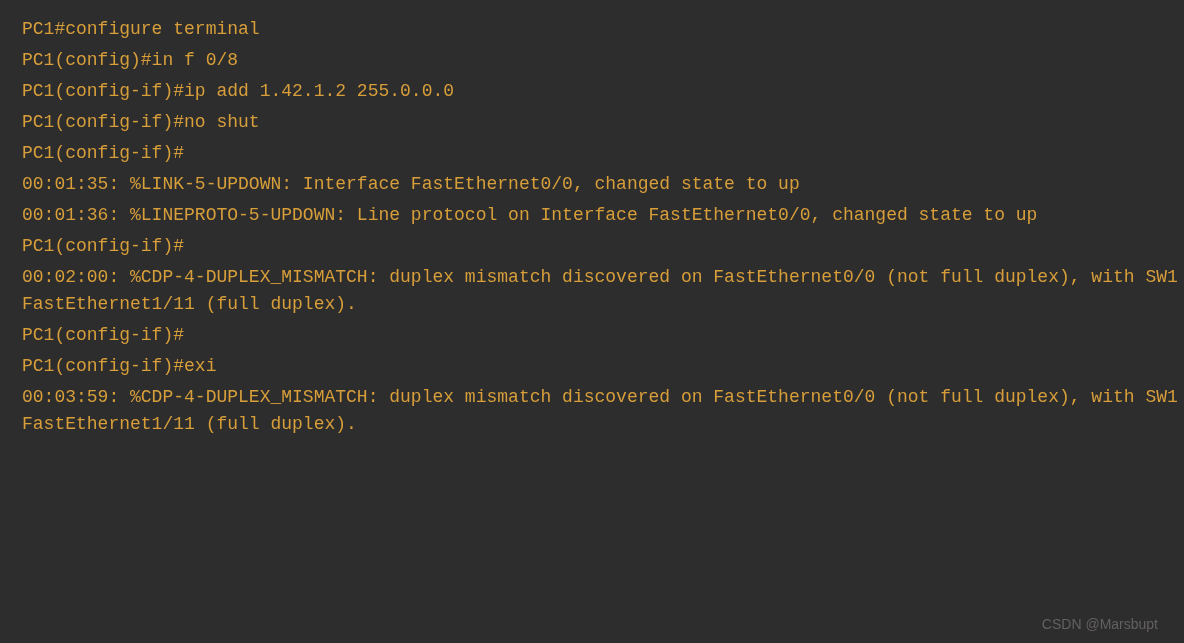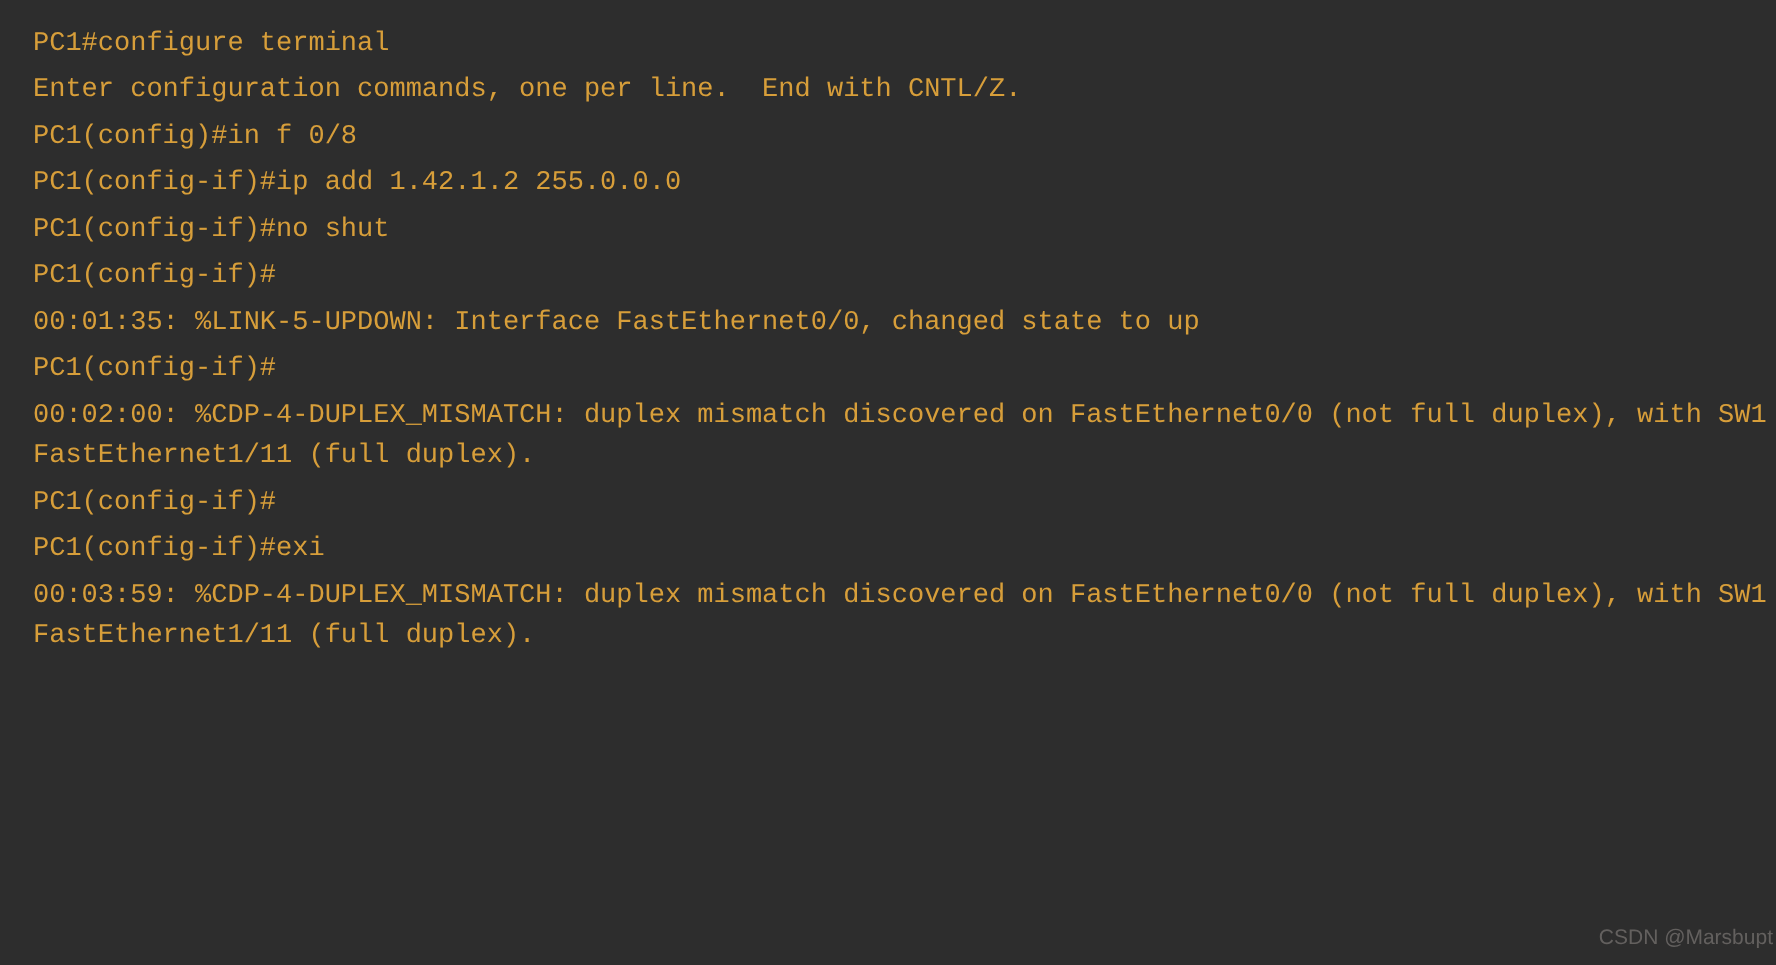--- a/index.html
+++ b/index.html
@@ -19,38 +19,38 @@
       overflow: hidden;
       position: relative;
     }
     .terminal-line {
       white-space: pre-wrap;
       word-break: break-all;
     }
     .watermark {
       position: absolute;
       bottom: 12px;
-      right: 6px;
+      right: 30px;
       color: #7a7674;
       font-size: 14px;
       font-family: Arial, sans-serif;
       opacity: 0.7;
     }
   </style>
 </head>
 <body>
 
 <div>
   <div class="terminal-line">PC1#configure terminal</div>
-  <div class="terminal-line">Enter configuration commands, one per line.  End with CNTL/Z.</div>
   <div class="terminal-line">PC1(config)#in f 0/8</div>
   <div class="terminal-line">PC1(config-if)#ip add 1.42.1.2 255.0.0.0</div>
   <div class="terminal-line">PC1(config-if)#no shut</div>
   <div class="terminal-line">PC1(config-if)#</div>
   <div class="terminal-line">00:01:35: %LINK-5-UPDOWN: Interface FastEthernet0/0, changed state to up</div>
+  <div class="terminal-line">00:01:36: %LINEPROTO-5-UPDOWN: Line protocol on Interface FastEthernet0/0, changed state to up</div>
   <div class="terminal-line">PC1(config-if)#</div>
   <div class="terminal-line">00:02:00: %CDP-4-DUPLEX_MISMATCH: duplex mismatch discovered on FastEthernet0/0 (not full duplex), with SW1 FastEthernet1/11 (full duplex).</div>
   <div class="terminal-line">PC1(config-if)#</div>
   <div class="terminal-line">PC1(config-if)#exi</div>
   <div class="terminal-line">00:03:59: %CDP-4-DUPLEX_MISMATCH: duplex mismatch discovered on FastEthernet0/0 (not full duplex), with SW1 FastEthernet1/11 (full duplex).</div>
 </div>
 
 <div class="watermark">CSDN @Marsbupt</div>
 
 </body></html>

